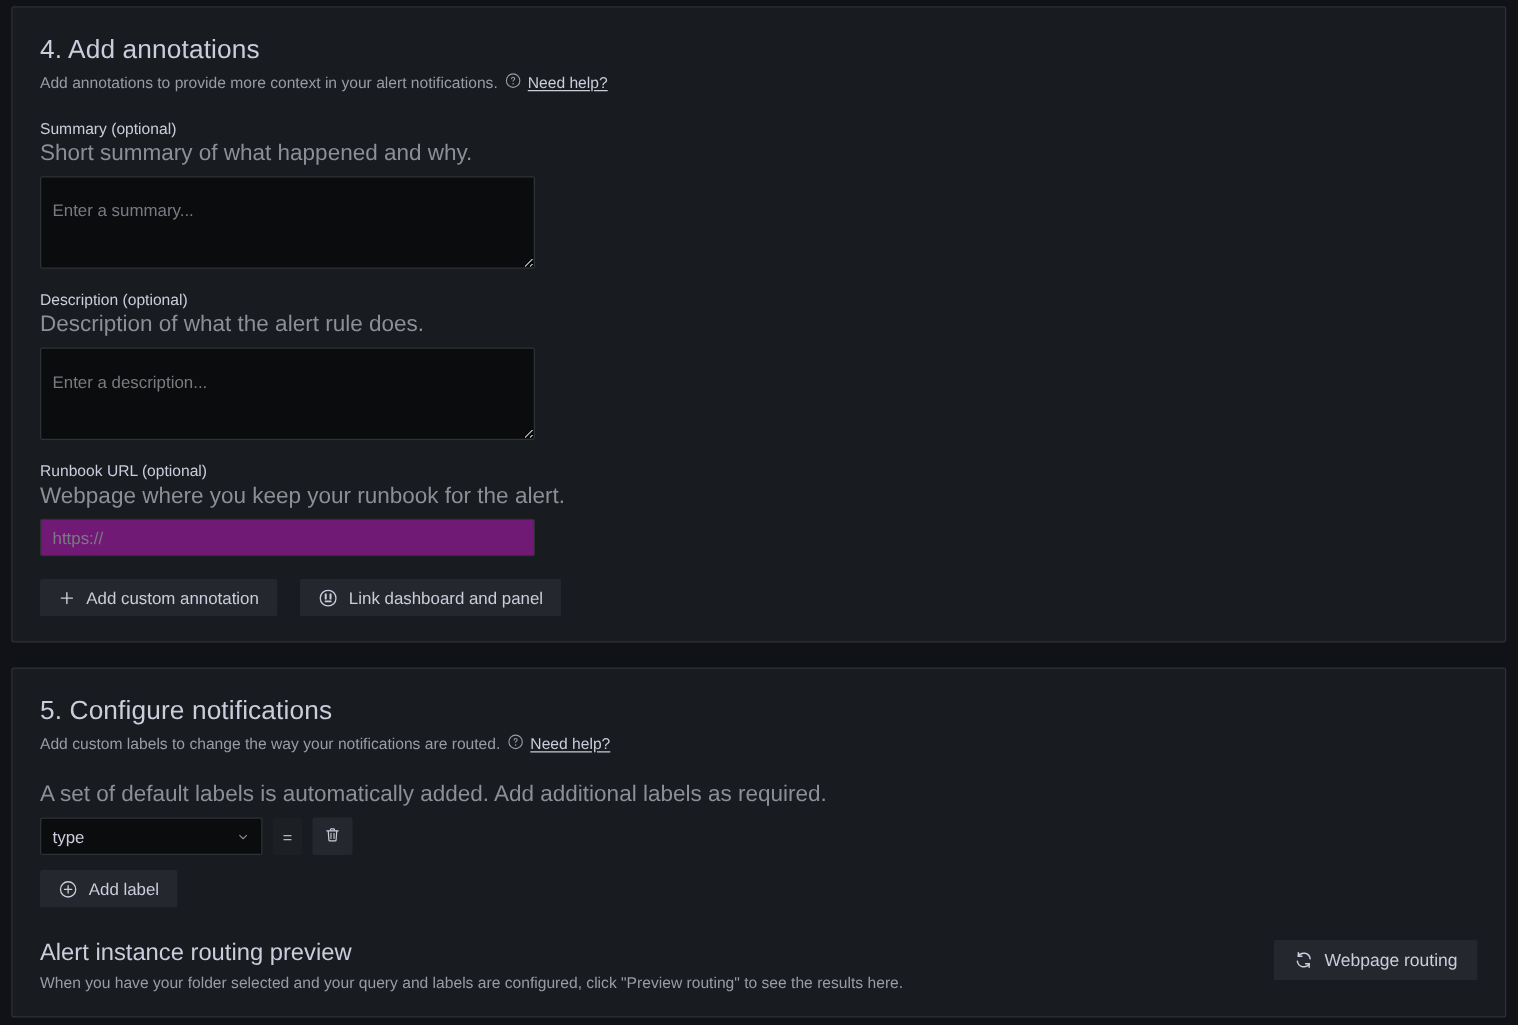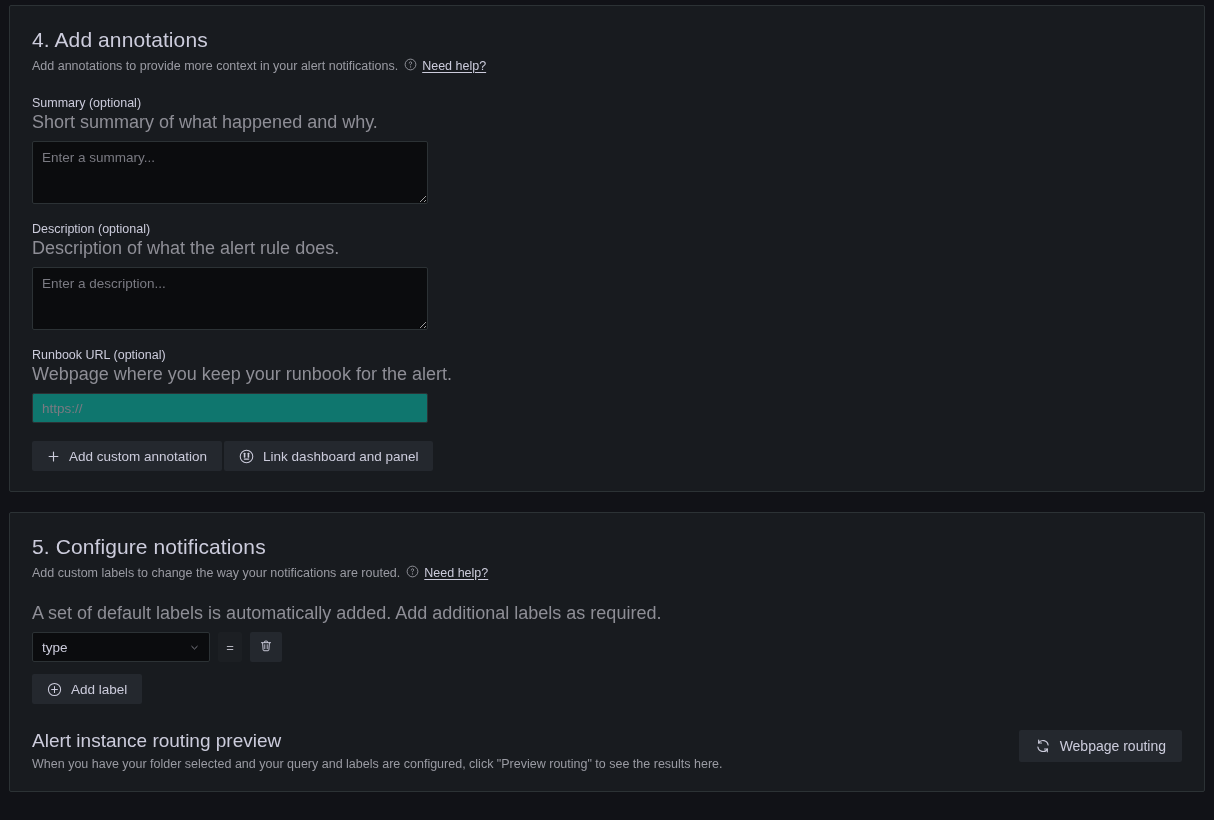--- a/index.html
+++ b/index.html
@@ -70,51 +70,51 @@
   }
   .field-desc {
     font-size: 18px;
     color: #8e8e96;
     margin-bottom: 8px;
   }
 
   textarea.ta {
     display: block;
     width: 396px;
-    height: 63px;
+    height: 74px;
     background: #0b0c0e;
     border: 1px solid #2c3235;
     border-radius: 2px;
     color: #ccccdc;
     font-family: "Liberation Sans", sans-serif;
     font-size: 13.5px;
-    padding: 8px 9px;
+    padding: 19px 9px;
     resize: vertical;
     outline: none;
   }
   textarea.ta::placeholder { color: #7a7a82; }
 
   input.ti {
     display: block;
     width: 396px;
     height: 30px;
-    background: #0f766e;
+    background: #701a75;
     border: 1px solid #2c3235;
     border-radius: 2px;
     color: #ccccdc;
     font-family: "Liberation Sans", sans-serif;
     font-size: 13.5px;
     padding: 0 9px;
     outline: none;
   }
   input.ti::placeholder { color: #7a7a82; }
 
   .field-block { margin-bottom: 18px; }
 
-  .btn-row { display: flex; gap: 2px; margin-top: 4px; }
+  .btn-row { display: flex; gap: 18px; margin-top: 4px; }
 
   .btn {
     display: inline-flex;
     align-items: center;
     gap: 9px;
     height: 30px;
     padding: 0 14px;
     background: #24282e;
     border: 1px solid transparent;
     border-radius: 2px;

